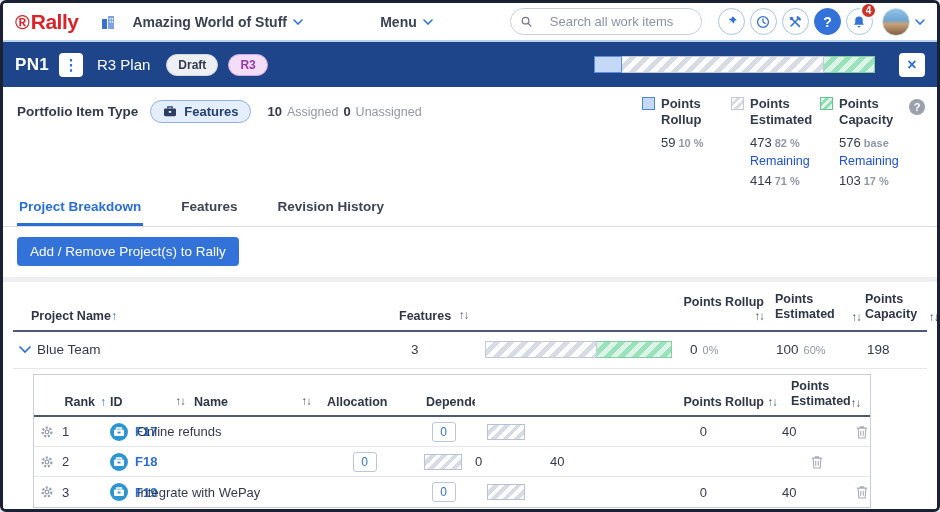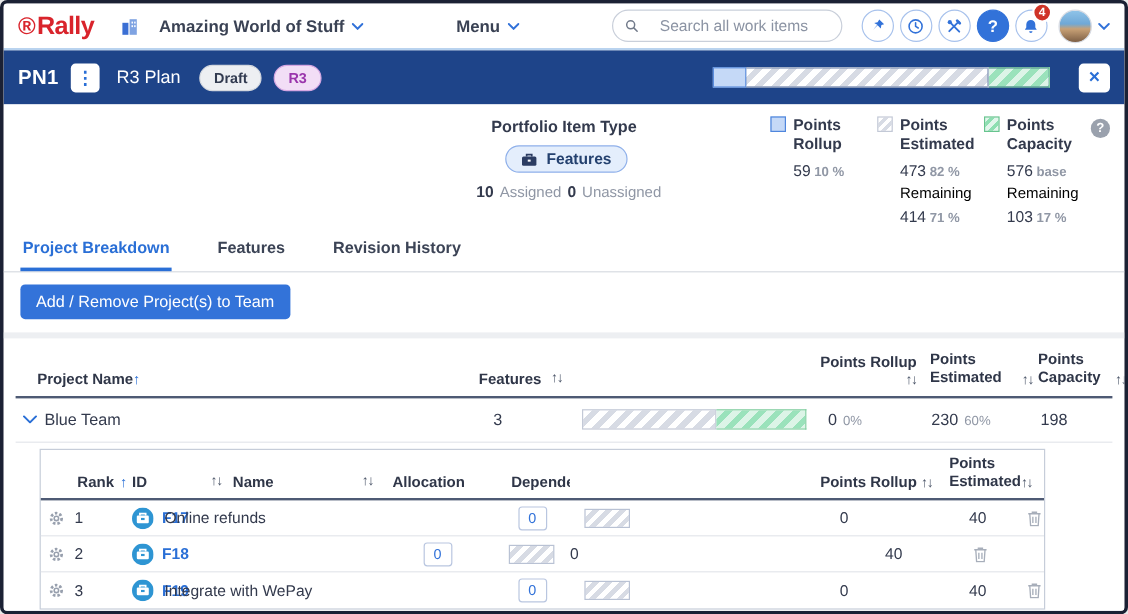--- a/index.html
+++ b/index.html
@@ -53,41 +53,41 @@
              border:1px solid #c3c9d6; border-left:none; }
   .seg-cap { background:repeating-linear-gradient(135deg,#dcf4e7 0 5px,#9ae2bb 5px 10px);
              border:1px solid #84cfa2; border-left:none; }
   .close-btn { margin-left:14px; width:26px; height:24px; background:#fff; border-radius:4px;
                color:#2a6fd6; font-size:16px; font-weight:bold; display:flex; align-items:center;
                justify-content:center; cursor:pointer; }
 
   
   .content { position:relative; padding-top:11px; background:#fff; }
 
-  .meta-row { display:flex; align-items:center; gap:8px; padding:0 14px; height:26px;flex-direction:column; }
+  .meta-row { display:flex; align-items:center; gap:8px; padding:0 14px; height:26px; }
   .meta-label { font-size:13.5px; font-weight:bold; color:#333a4d; }
   .type-pill { display:flex; align-items:center; gap:7px; background:#e4eefc; border:1.5px solid #8fb0ea;
                border-radius:13px; padding:3px 12px; font-size:13px; font-weight:bold; color:#24416f;
                margin-left:4px; cursor:pointer; }
   .count-group { display:flex; align-items:baseline; gap:5px; margin-left:8px; }
   .count-num { font-weight:bold; font-size:13px; color:#333a4d; }
   .count-label { font-size:12.5px; color:#9097a5; }
 
   .legend { position:absolute; top:9px; right:12px; display:flex; gap:13px; align-items:flex-start; }
   .legend-col { width:76px; font-size:12.5px; }
   .legend-head { display:flex; gap:6px; }
   .swatch { width:13px; height:13px; flex:0 0 13px; margin-top:1px; }
   .sw-rollup { background:#c5d9f7; border:1.5px solid #4f86dd; }
   .sw-est { background:repeating-linear-gradient(135deg,#fff 0 3px,#d7dbe4 3px 6px); border:1.5px solid #c3c9d6; }
   .sw-cap { background:repeating-linear-gradient(135deg,#e2f6ec 0 3px,#8edfb2 3px 6px); border:1.5px solid #67c48e; }
   .legend-title { font-weight:bold; color:#333a4d; line-height:1.22; font-size:13px; }
   .legend-vals { margin-left:19px; margin-top:5px; line-height:1.5; }
   .legend-val { font-weight:normal; color:#333a4d; font-size:13px; }
   .legend-unit { font-size:11px; color:#9097a5; margin-left:3px;font-weight:bold; }
-  .legend-rem { color:#000000; font-size:12.5px; }
+  .legend-rem { color:#1d4ed8; font-size:12.5px; }
   .legend-help { width:16px; height:16px; border-radius:50%; background:#9aa1ad; color:#fff;
                  font-size:11px; font-weight:bold; display:flex; align-items:center; justify-content:center;
                  margin-top:3px; cursor:pointer; }
 
   .tabs { margin-top:70px; padding:0 14px; border-bottom:1px solid #d8dbe2; display:flex; gap:36px; }
   .tab { font-size:13.5px; color:#3c4456; font-weight:600; padding:5px 2px 9px; cursor:pointer;
          border-bottom:3px solid transparent; }
   .tab.active { color:#2a6fd6; border-bottom-color:#2a6fd6; font-weight:bold; }
 
   .actions-row { margin:10px 14px 0; }
@@ -138,21 +138,21 @@
   .cell-rank { padding-left:2px; }
   .cell-id { display:flex; align-items:center; gap:7px; }
   .id-link { color:#2a6fd6; font-weight:600; cursor:pointer; }
   .cell-fname { margin-left:-52px; }
   .dep-box { width:24px; height:20px; border:1px solid #b9c6e0; border-radius:3px; color:#3272d9;
              font-size:12px; display:flex; align-items:center; justify-content:center; margin:0 auto;
              cursor:pointer; background:#fff; }
   .mini-bar { width:38px; height:16px; margin-left:12px; border:1px solid #b9c2d4;
               background:repeating-linear-gradient(135deg,#fff 0 4px,#d7dbe4 4px 8px); }
   .cell-rollup-i { text-align:right; padding-right:75px; }
-  .cell-est-i { text-align:right; padding-right:30px; }
+  .cell-est-i { text-align:left; padding-right:30px; }
   .cell-trash { display:flex; justify-content:center; cursor:pointer; }
 
   .bottom-action { margin:9px 14px 0; }
 </style>
 </head>
 <body>
 
 <div class="window">
 
   <header class="topbar">
@@ -310,21 +310,21 @@
       </div>
     </div>
 
     <div class="tabs">
       <div class="tab active">Project Breakdown</div>
       <div class="tab">Features</div>
       <div class="tab">Revision History</div>
     </div>
 
     <div class="actions-row">
-      <button class="btn-primary">Add / Remove Project(s) to Team</button>
+      <button class="btn-primary">Add / Remove Project(s) to Rally</button>
     </div>
 
     <div class="band"></div>
 
     <div class="ptable">
       <div class="pgrid ptable-header">
         <div class="h-projname">
           <span>Project Name</span>
           <span class="sort-asc">↑</span>
         </div>
@@ -367,21 +367,21 @@
           <div class="row-bar">
             <div class="seg seg-est" style="border-left: 1px solid rgb(195, 201, 214); width: 60%;"></div>
             <div class="seg seg-cap" style="width: 40%;"></div>
           </div>
         </div>
         <div class="cell-num pad14">
           <span>0</span>
           <span class="pct">0%</span>
         </div>
         <div class="cell-num pad10">
-          <span>230</span>
+          <span>100</span>
           <span class="pct">60%</span>
         </div>
         <div class="pad6">198</div>
       </div>
     </div>
 
     <div class="ftable">
       <div class="fgrid ftable-header">
         <div></div>
         <div class="h-rank">

